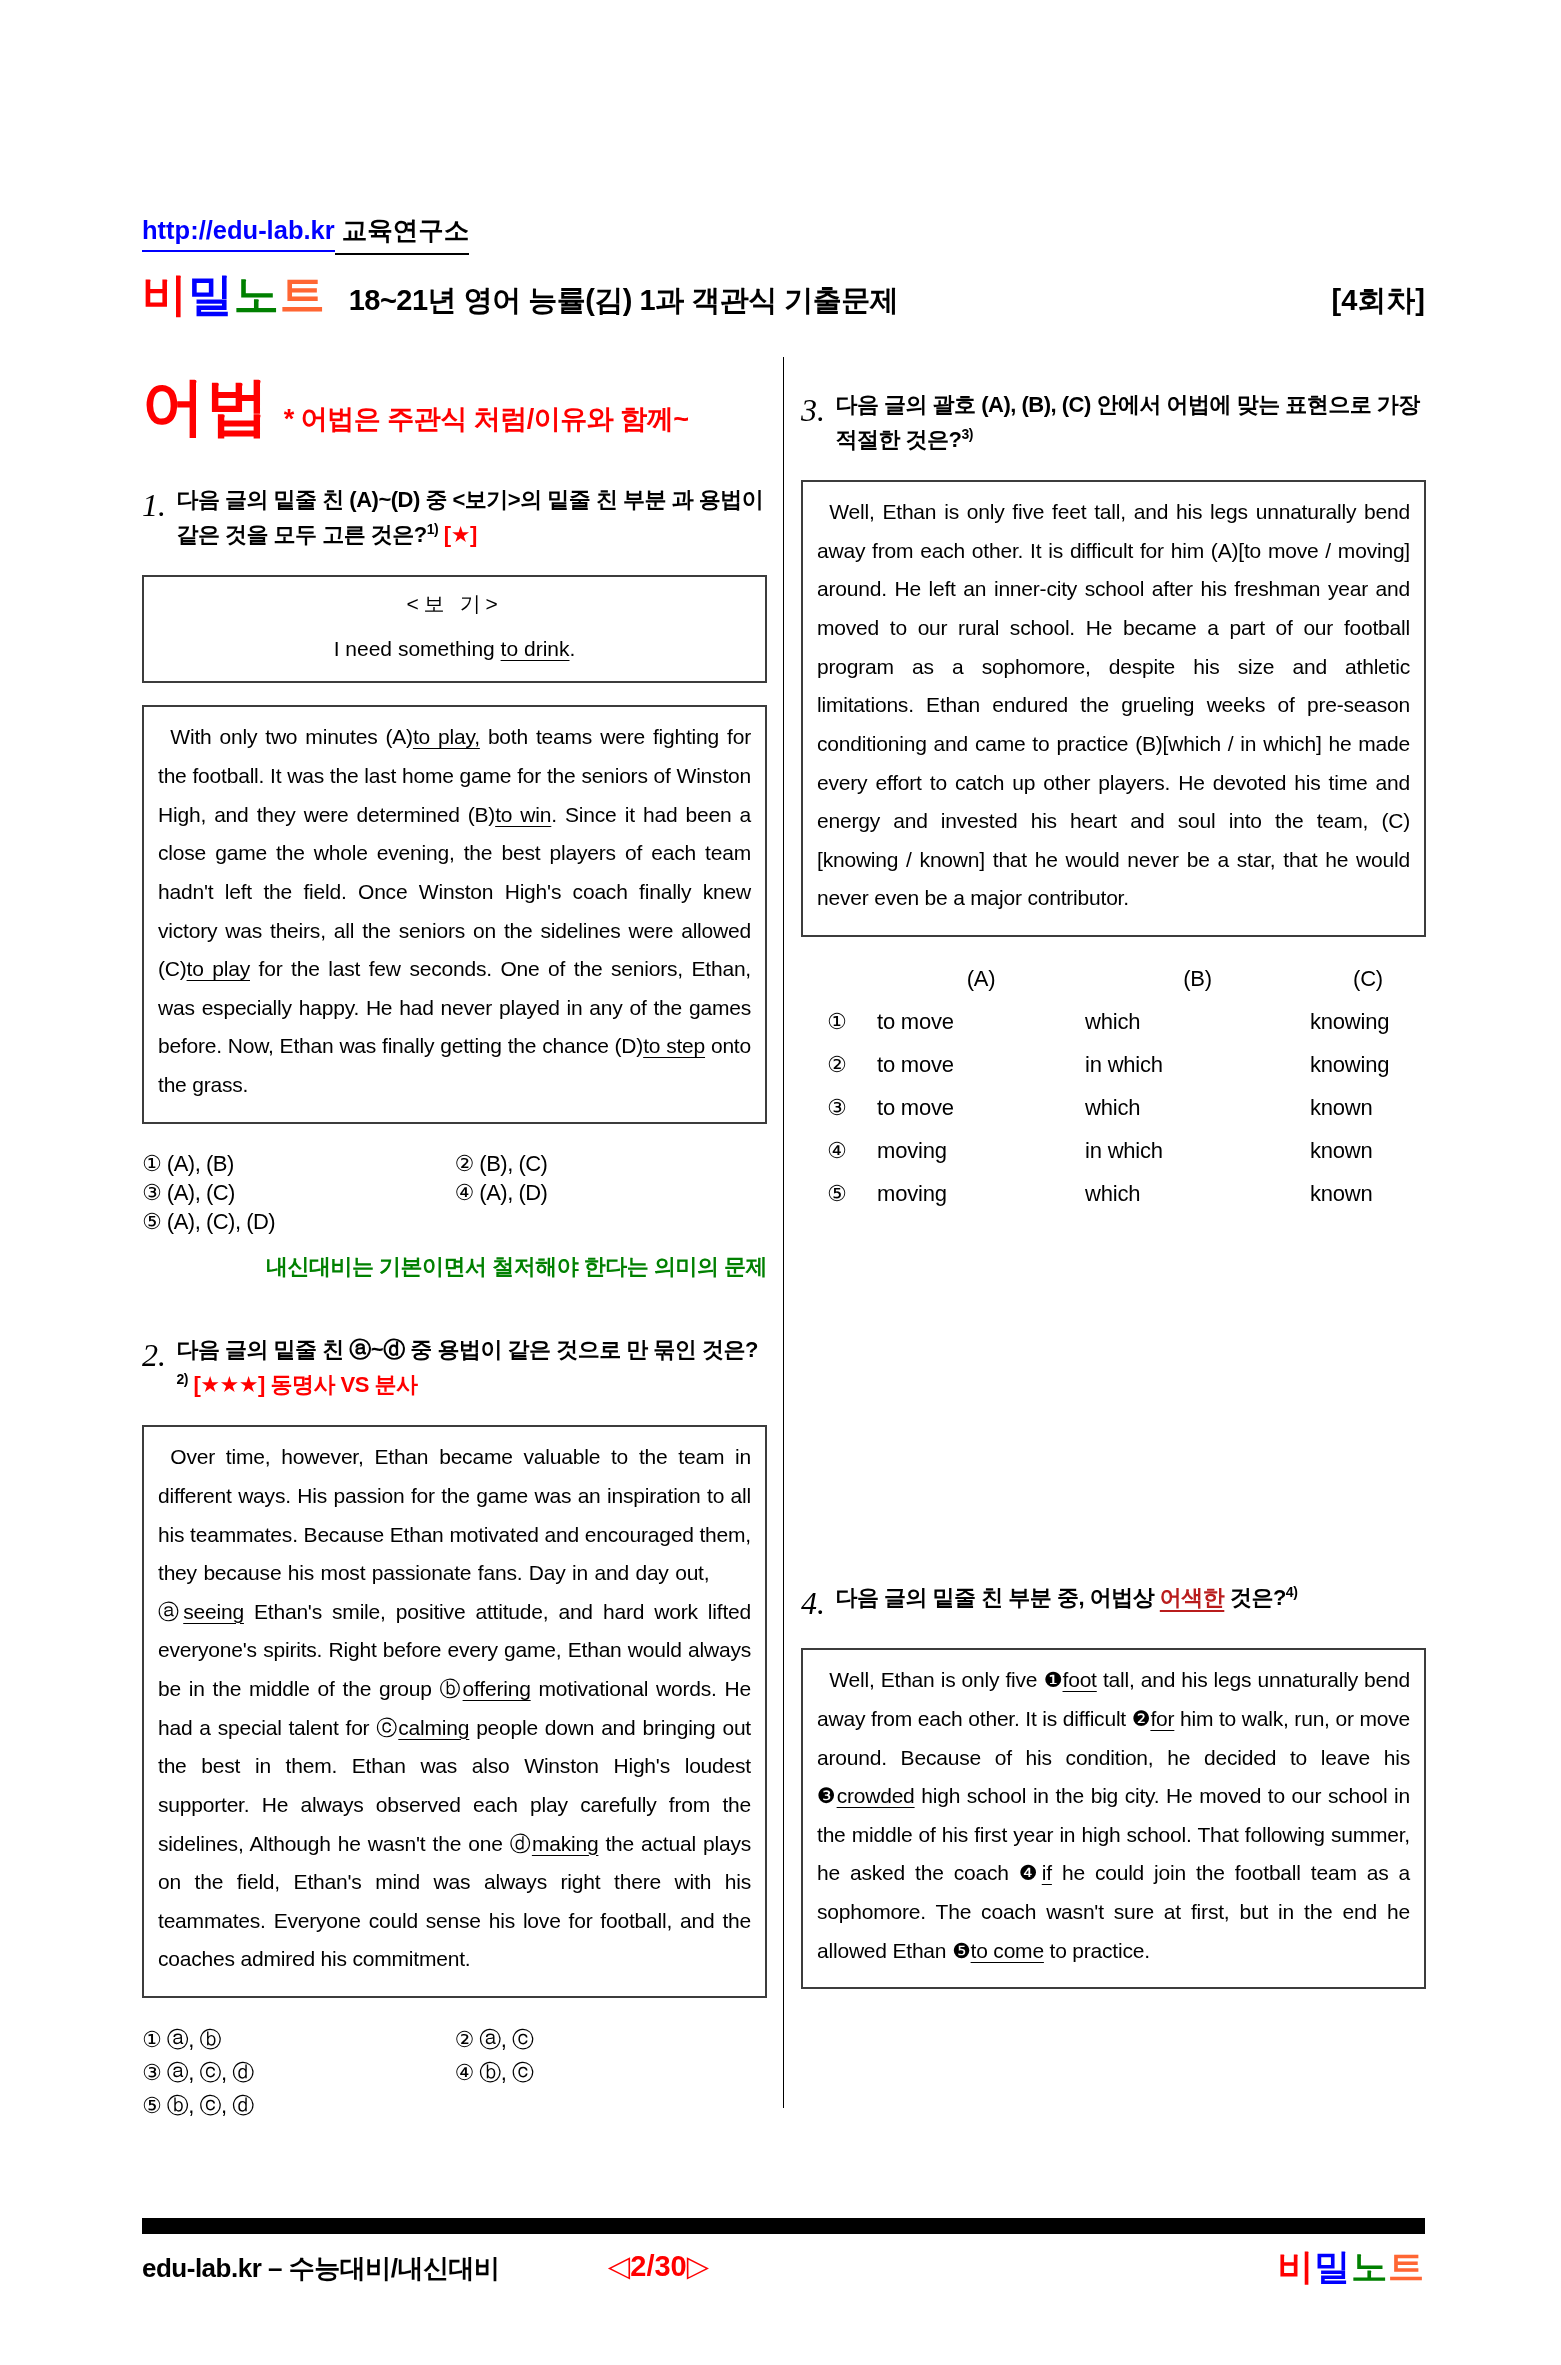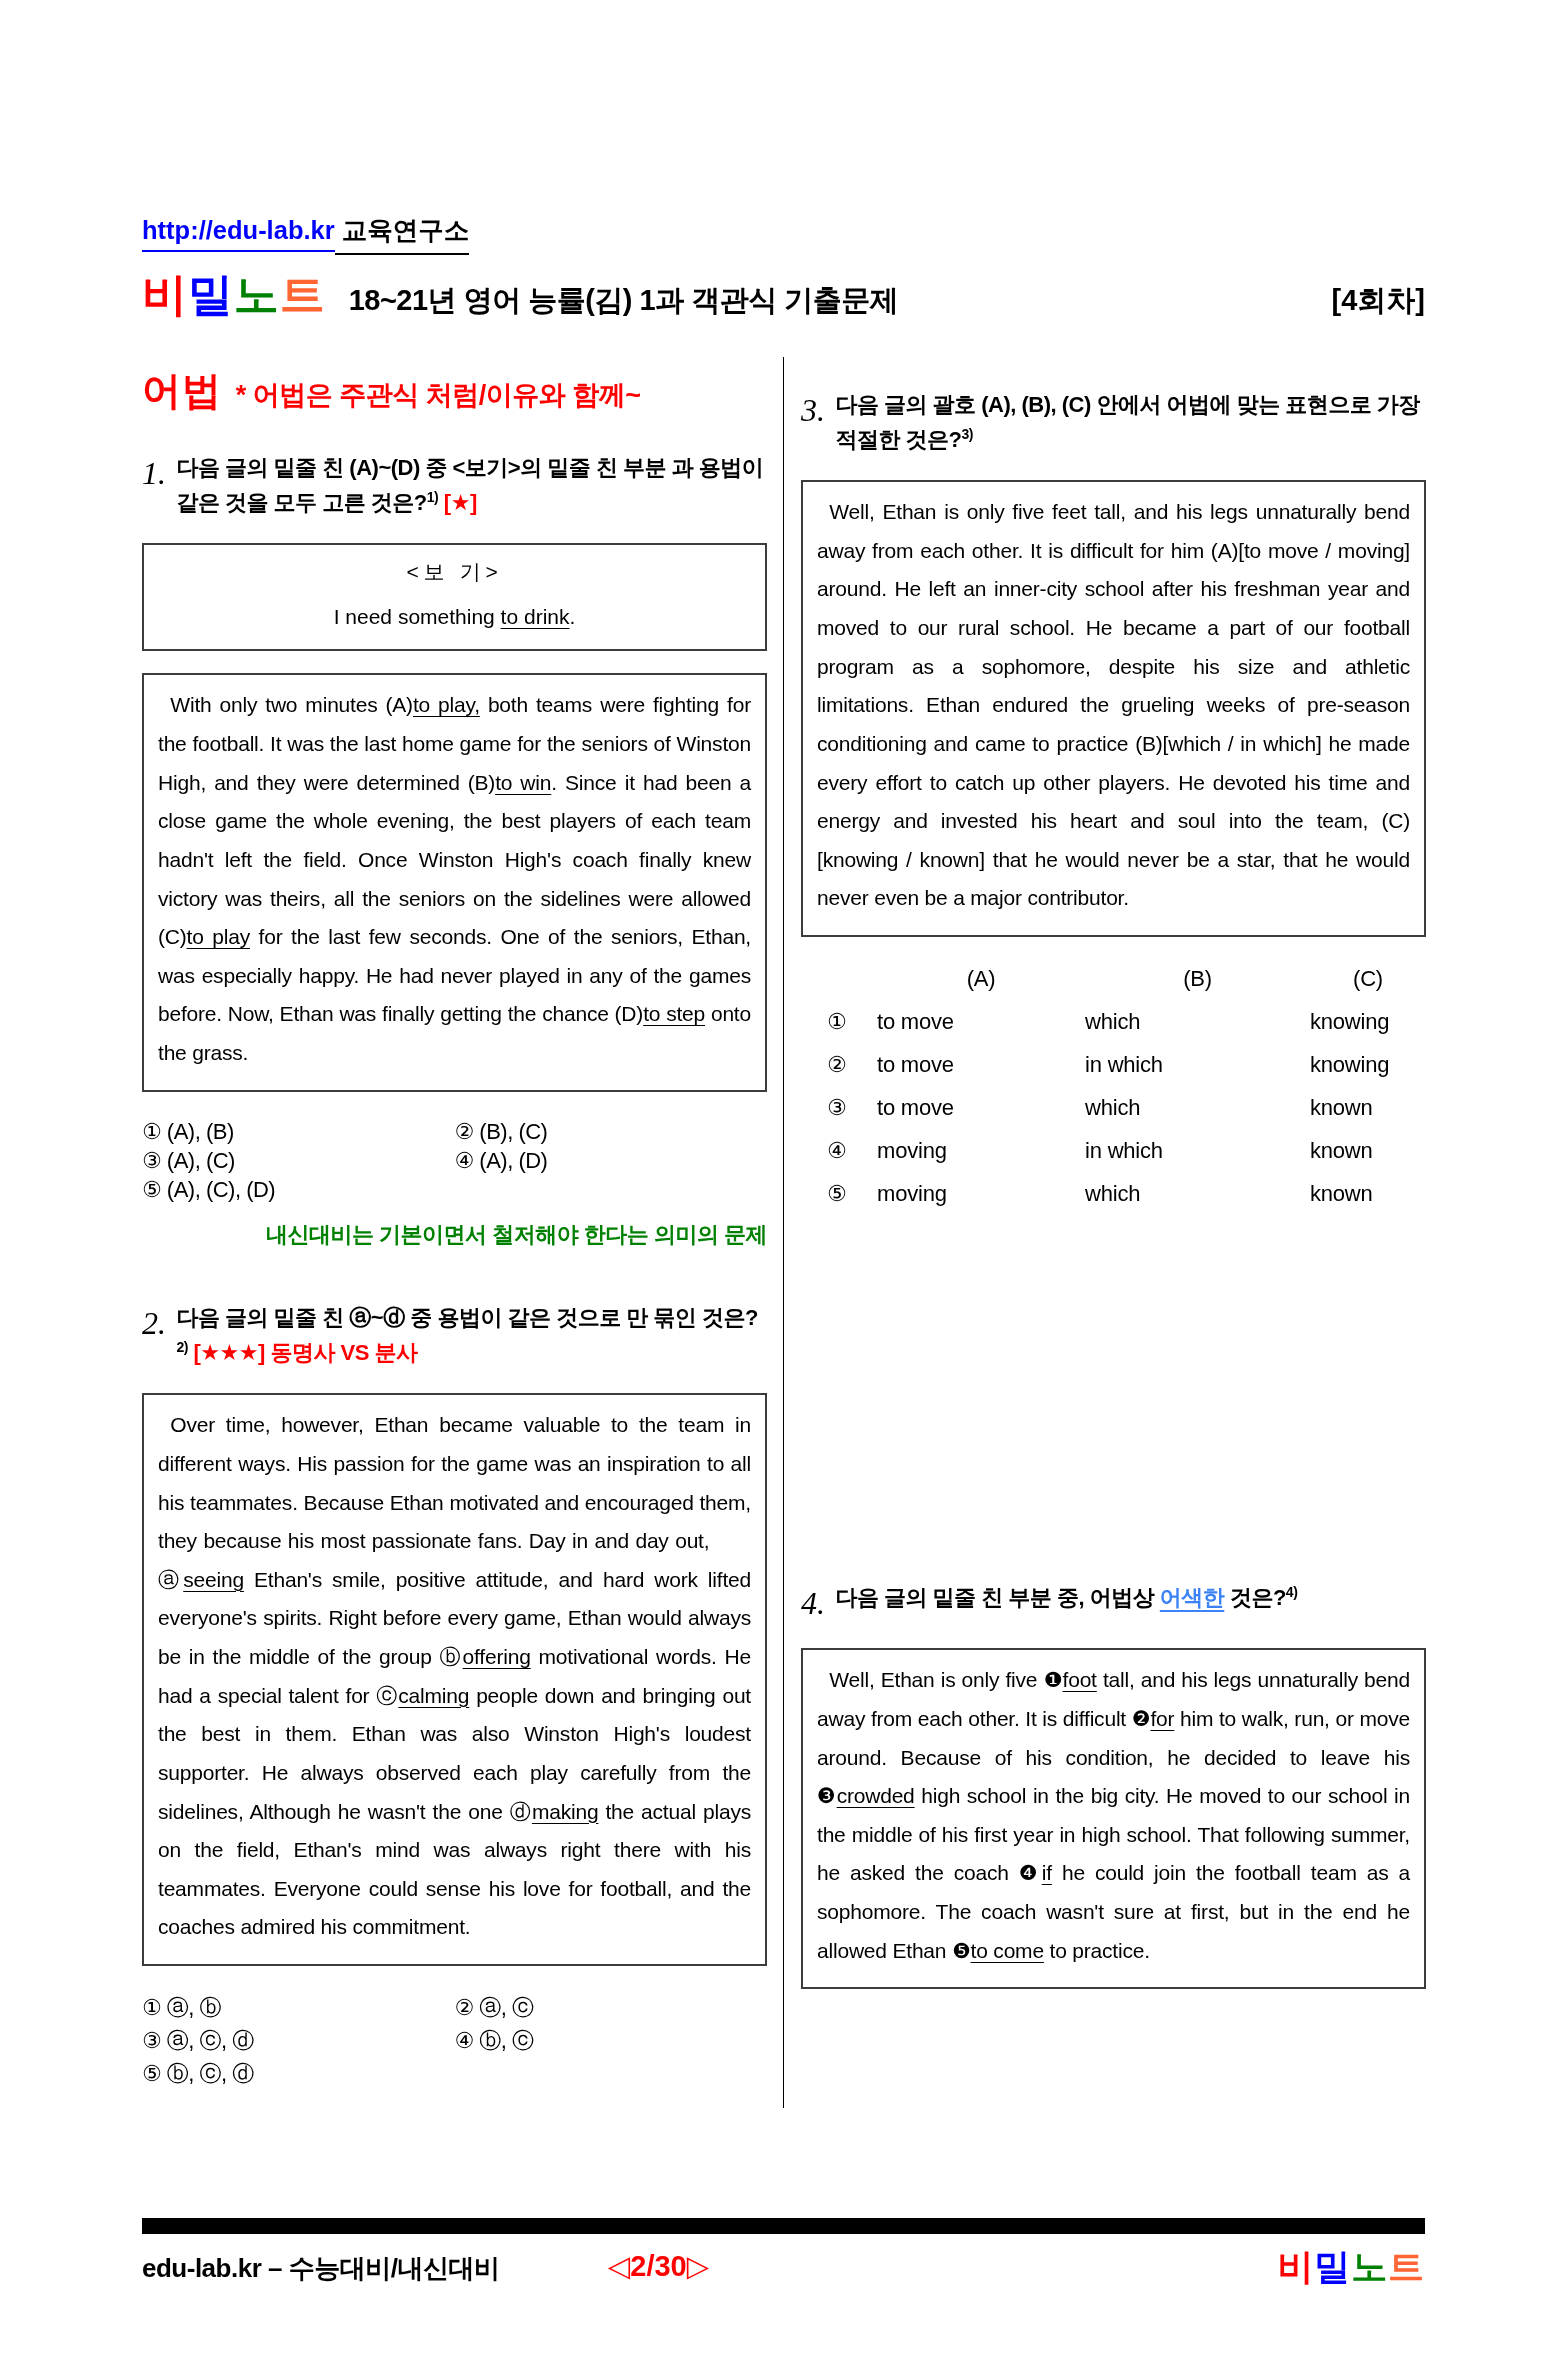--- a/index.html
+++ b/index.html
@@ -16,29 +16,29 @@
   .brand{font-size:45px;font-weight:800;letter-spacing:0.9px;white-space:nowrap;}
   .exam-title{font-size:29px;font-weight:700;margin-left:23px;letter-spacing:-0.5px;white-space:nowrap;}
   .round{font-size:29px;font-weight:700;margin-left:auto;}
   
   .divider{position:absolute;left:783px;top:357px;width:1.4px;height:1751px;background:#000;}
   .col{position:absolute;width:625px;}
   .col-left{left:142px;top:364px;}
   .col-right{left:801px;top:388px;}
   
   .section-head{display:flex;align-items:baseline;color:#ff0000;}
-  .section-title{font-size:39px;font-weight:800;letter-spacing:0.9px;}
+  .section-title{font-size:63px;font-weight:800;letter-spacing:0.9px;}
   .section-note{font-size:27px;font-weight:800;margin-left:14px;letter-spacing:-0.5px;}
   
   .qhead{display:flex;margin-top:33px;}
   .qnum{font-family:"Liberation Serif","DejaVu Serif",serif;font-style:italic;font-size:32px;line-height:1.4;margin-right:10.4px;}
   .qtext{font-size:22px;font-weight:700;line-height:1.58;letter-spacing:-0.5px;}
   .fnote{font-size:14px;vertical-align:super;font-weight:700;}
   .star{color:#ff0000;}
-  .red-u{color:#3b82f6;text-decoration:underline;text-decoration-thickness:1.9px;text-underline-offset:4.7px;}
+  .red-u{color:#b91c1c;text-decoration:underline;text-decoration-thickness:1.9px;text-underline-offset:4.7px;}
   
   .box{border:2.4px solid #3c3c3c;margin-top:22px;}
   .bogi{text-align:center;font-size:21px;padding:13.2px 9.5px 20px;}
   .bogi-title{letter-spacing:4.7px;}
   .bogi-sent{margin-top:19px;}
   .passage{font-size:21px;line-height:1.84;text-align:justify;padding:11.4px 14px 17px;text-indent:12.3px;letter-spacing:-0.2px;}
   .u{text-decoration:underline;text-decoration-thickness:1.4px;text-underline-offset:4.3px;}
   
   .choices{margin-top:27.4px;display:grid;grid-template-columns:1fr 1fr;row-gap:3px;font-size:22px;letter-spacing:-0.5px;}
   .comment{margin-top:17px;font-size:22px;font-weight:700;color:#008000;letter-spacing:-0.5px;text-align:right;}

